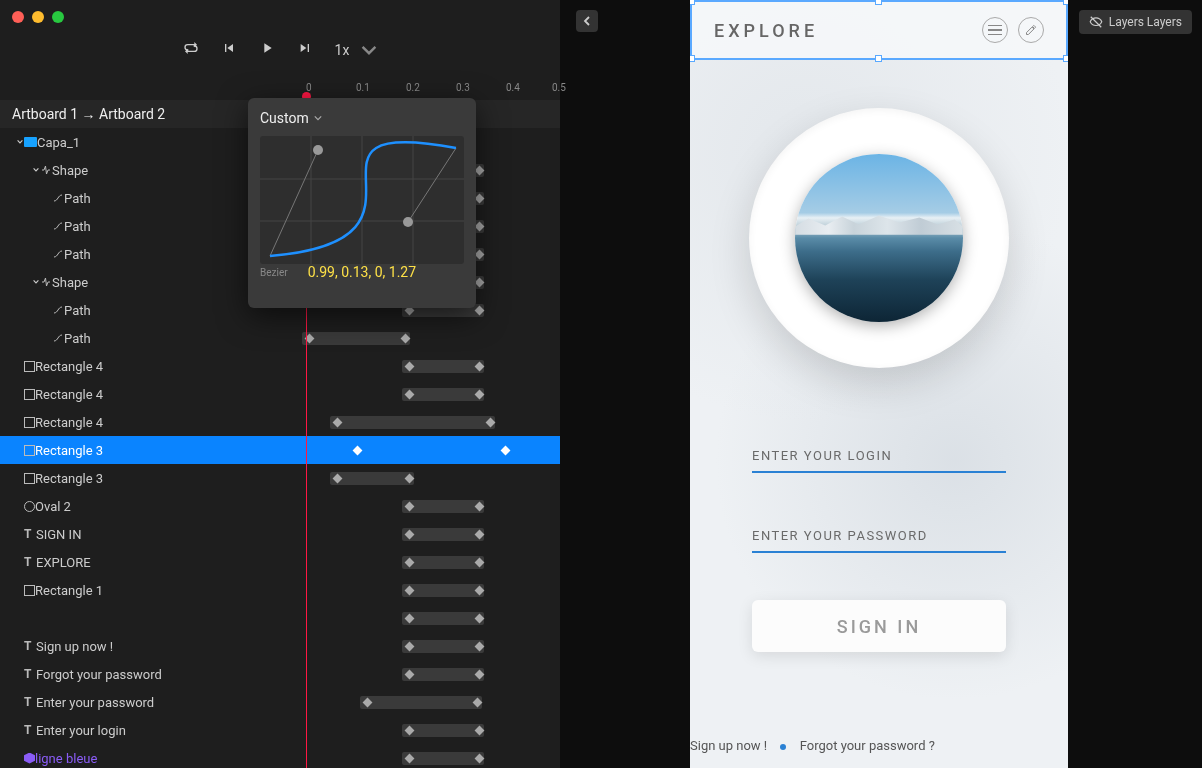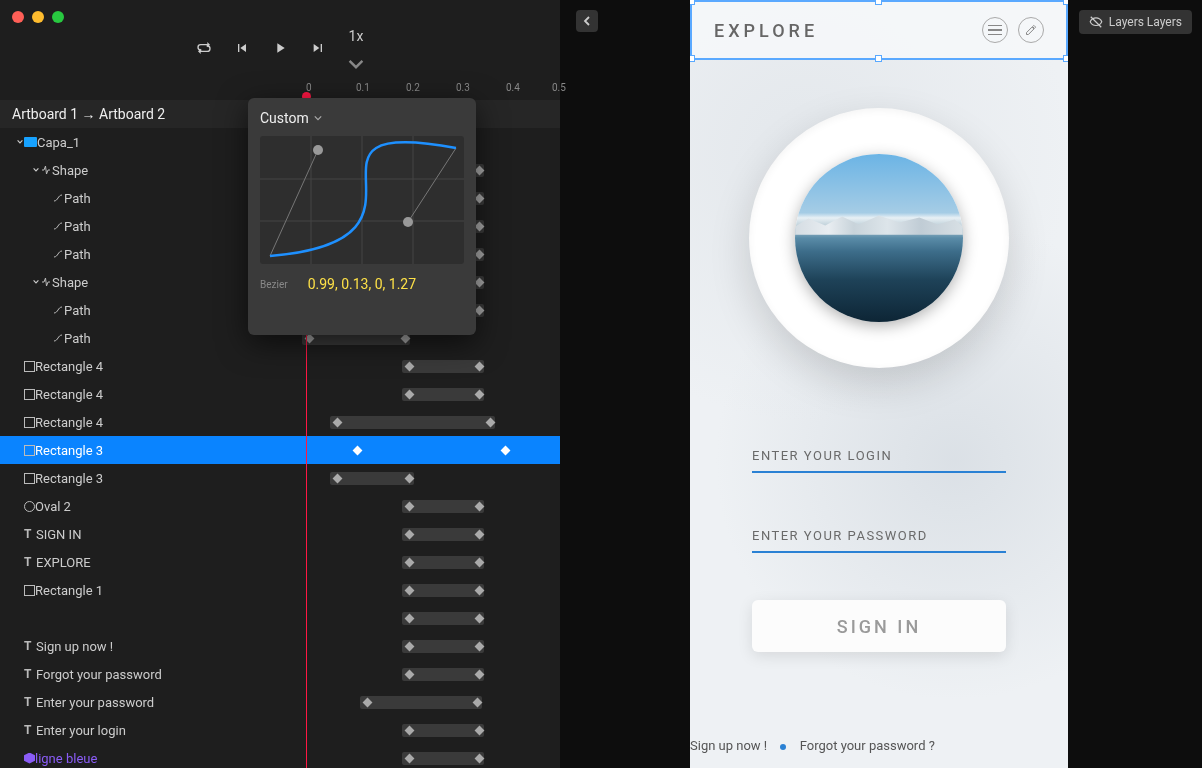--- a/index.html
+++ b/index.html
@@ -3,21 +3,21 @@
 <meta charset="utf-8">
 <style>
 * { margin:0; padding:0; box-sizing:border-box; font-family:-apple-system,BlinkMacSystemFont,"Segoe UI",Roboto,sans-serif; }
 body { background:#0d0d0d; width:1202px; height:768px; overflow:hidden; color:#ccc; }
 .left-panel { position:absolute; left:0; top:0; width:560px; height:768px; background:#1e1e1e; }
 .window-dots { position:absolute; top:11px; left:12px; display:flex; gap:8px; }
 .dot { width:12px; height:12px; border-radius:50%; }
 .dot.red{background:#ff5f57;} .dot.yellow{background:#febc2e;} .dot.green{background:#28c840;}
 .playback { position:absolute; top:33px; left:0; right:0; height:34px; display:flex; align-items:center; justify-content:center; gap:22px; }
 .playback svg { width:16px; height:16px; fill:#ccc; }
-.speed { font-size:14px; color:#ccc; display:flex; align-items:center; gap:12px;flex-direction:column; }
+.speed { font-size:14px; color:#ccc; display:flex; align-items:center; gap:12px; }
 .ruler-row { position:absolute; top:78px; left:0; right:0; height:22px; font-size:10px; }
 .zero-sec { position:absolute; left:10px; top:4px; color:#ff3b6a; font-size:9px; letter-spacing:.5px;margin-top:18px; }
 .tick { position:absolute; top:4px; color:#888; }
 .playhead { position:absolute; top:92px; bottom:0; left:306px; width:1px; background:#ff1744; z-index:5; }
 .playhead::before { content:""; position:absolute; top:0; left:-4px; width:9px; height:9px; background:#ff1744; border-radius:50%; }
 .transition-row { position:absolute; top:100px; left:0; right:0; height:28px; background:#262626; display:flex; align-items:center; padding-left:12px; font-size:14px; color:#eee; }
 .layers { position:absolute; top:128px; left:0; right:0; bottom:0; overflow:hidden; }
 .layer-row { height:28px; display:flex; align-items:center; font-size:13px; color:#ccc; position:relative; }
 .layer-row.sel { background:#0a84ff; color:#fff; }
 .layer-label { display:flex; align-items:center; gap:0; padding-left:16px; width:300px; }
@@ -25,25 +25,25 @@
 .chev { width:8px; height:8px; display:inline-block; }
 .icon-sq { width:11px; height:11px; border:1.4px solid #bbb; display:inline-block; }
 .icon-circ { width:11px; height:11px; border:1.4px solid #bbb; border-radius:50%; display:inline-block; }
 .icon-t { width:12px; font-weight:bold; font-size:12px; color:#bbb; }
 .icon-folder { width:13px; height:10px; background:#17a2ff; border-radius:1px; display:inline-block; }
 .icon-hex { width:11px; height:11px; background:#8a5cf6; clip-path:polygon(50% 0,100% 25%,100% 75%,50% 100%,0 75%,0 25%); display:inline-block;}
 .blue-text { color:#8a5cf6; }
 .track-bar { position:absolute; height:13px; top:7.5px; background:#3a3a3a; border-radius:2px; }
 .track-bar.sel { background:#0a84ff; }
 .kf { position:absolute; width:7px; height:7px; background:#aaa; transform:rotate(45deg); top:3px; }
-.popover { position:absolute; left:248px; top:98px; width:228px; height:237px; background:#3a3a3a; border-radius:6px; box-shadow:0 8px 30px rgba(0,0,0,.6); z-index:20; padding:12px; }
+.popover { position:absolute; left:248px; top:98px; width:228px; height:210px; background:#3a3a3a; border-radius:6px; box-shadow:0 8px 30px rgba(0,0,0,.6); z-index:20; padding:12px; }
 .popover-title { font-size:14px; color:#eee; display:flex; align-items:center; gap:5px; margin-bottom:10px;}
 .curve-box { width:204px; height:128px; background:#2e2e2e; border-radius:3px; position:relative; margin:0 auto;}
 .curve-box svg { width:100%; height:100%; }
-.bezier-row { display:flex; align-items:center; gap:20px; margin-top:12px; font-size:14px;}
+.bezier-row { display:flex; align-items:center; gap:20px; font-size:14px;}
 .bezier-lbl { font-size:10px; color:#888; }
 .collapse-btn { position:absolute; left:576px; top:10px; width:22px; height:22px; background:#333; border-radius:4px; display:flex; align-items:center; justify-content:center; z-index:30;}
 .unlink { position:absolute; right:10px; top:10px; background:#333; border-radius:4px; padding:5px 10px; font-size:12px; color:#ccc; display:flex; align-items:center; gap:6px; z-index:30;}
 .preview-panel { position:absolute; left:690px; top:0; width:378px; height:768px; background:#222; }
 .mock { width:100%; height:100%; background:linear-gradient(#f5f6f8,#e8ebef); position:relative; overflow:hidden;}
 .marble { position:absolute; inset:0; background:radial-gradient(circle at 30% 20%, rgba(220,225,230,.6), transparent 40%), radial-gradient(circle at 70% 60%, rgba(200,208,216,.5), transparent 45%), #eef1f4;}
 .mock-top { position:absolute; top:0; left:0; right:0; height:60px; background:rgba(245,247,249,.9); display:flex; align-items:center; justify-content:space-between; padding:0 22px; border:2px solid #5aa9ff; box-sizing:border-box;}
 .sel-handle { position:absolute; width:7px; height:7px; background:#fff; border:1.5px solid #5aa9ff; }
 .explore { font-size:18px; letter-spacing:4px; color:#666; font-weight:500;}
 .hamburger, .editbtn { width:26px; height:26px; border:1.5px solid #aaa; border-radius:50%; display:flex; flex-direction:column; align-items:center; justify-content:center; gap:3px;}

